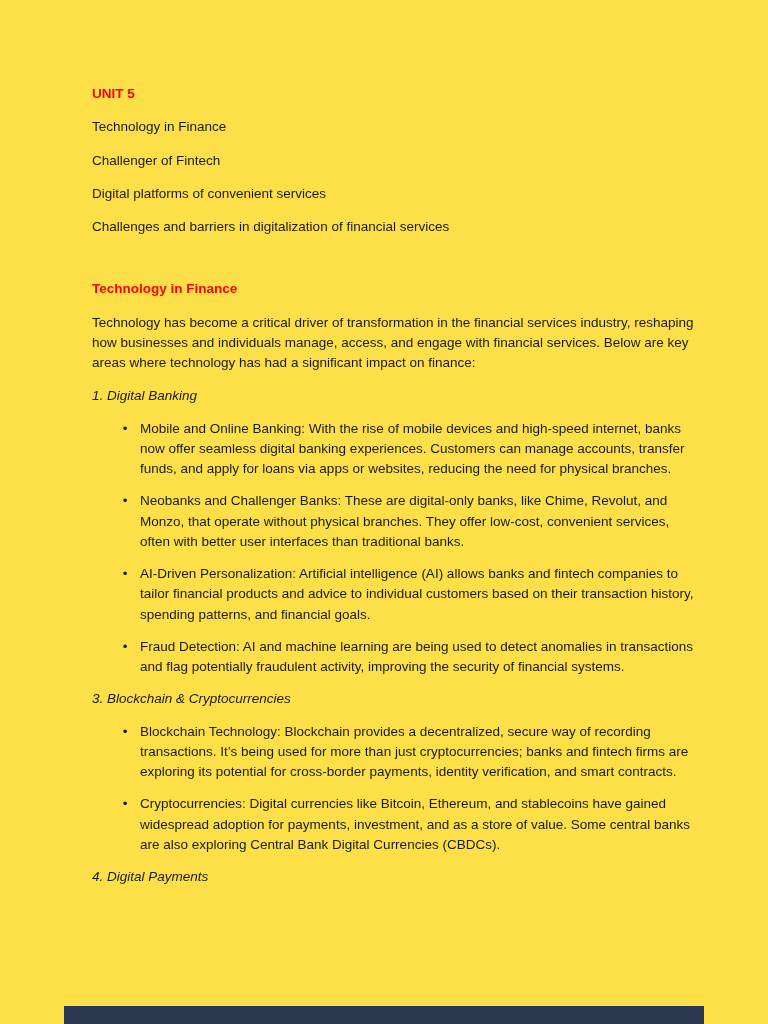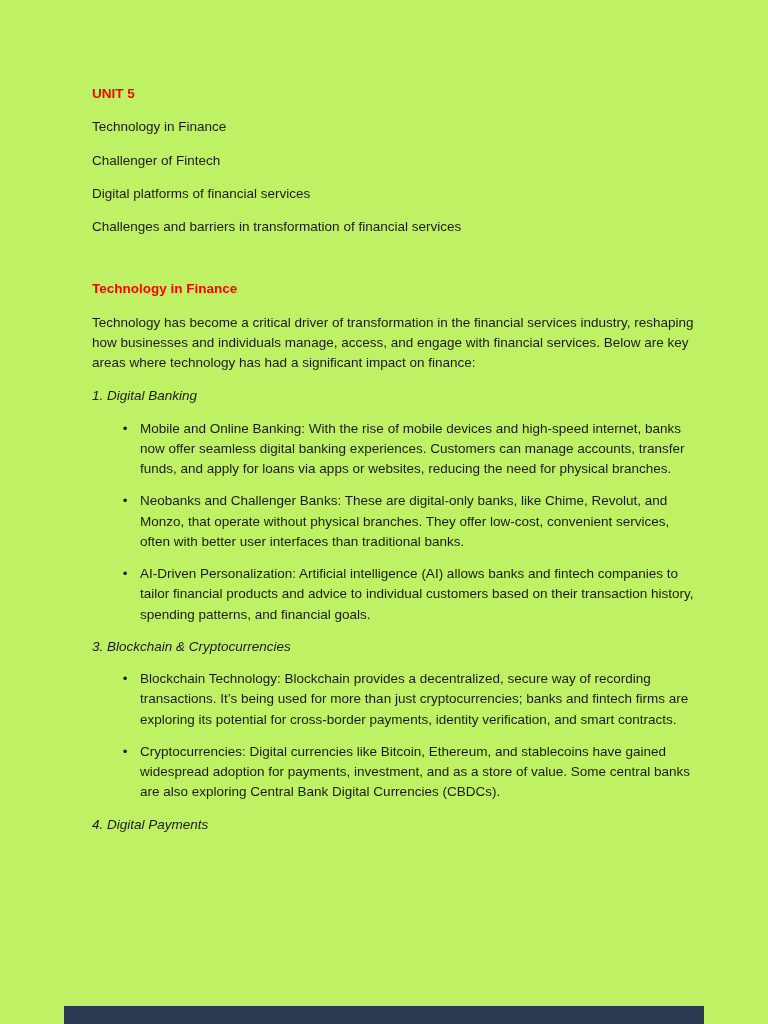--- a/index.html
+++ b/index.html
@@ -15,21 +15,21 @@
   }
   .viewer{position:absolute;inset:0;}
   .corner-block{
     position:absolute;left:64px;top:8px;width:15px;height:15px;
     background:var(--chrome-navy,#2a3950);
   }
   .bottom-bar{
     position:absolute;left:64px;right:64px;bottom:0;height:18px;
     background:var(--chrome-navy,#2a3950);
   }
-  .page{position:absolute;inset:0;background:#bef264;}
+  .page{position:absolute;inset:0;background:#fde047;}
   .content{
     padding:84px 70px 0 92px;
     font-size:13.5px;
     line-height:1.5;
   }
   .content p{margin:0 0 13px 0;}
   .heading{font-weight:bold;}
   .red{color:var(--accent-red,#ff0000);}
   .section-title{margin-top:42px !important;}
   .toc-line{margin-bottom:13.5px;}
@@ -58,22 +58,22 @@
 
   <div class="corner-block"></div>
 
   <div class="page">
     <div class="content">
 
       <p class="heading red">UNIT 5</p>
 
       <p class="toc-line">Technology in Finance</p>
       <p class="toc-line">Challenger of Fintech</p>
-      <p class="toc-line">Digital platforms of financial services</p>
-      <p class="toc-line">Challenges and barriers in transformation of financial services</p>
+      <p class="toc-line">Digital platforms of convenient services</p>
+      <p class="toc-line">Challenges and barriers in digitalization of financial services</p>
 
       <p class="heading red section-title">Technology in Finance</p>
 
       <p>Technology has become a critical driver of transformation in the financial services industry, reshaping how businesses and individuals manage, access, and engage with financial services. Below are key areas where technology has had a significant impact on finance:</p>
 
       <p class="num-heading">1. Digital Banking</p>
       <ul class="bullets">
         <li>
           <span class="marker"></span>
           <span>Mobile and Online Banking: With the rise of mobile devices and high-speed internet, banks now offer seamless digital banking experiences. Customers can manage accounts, transfer funds, and apply for loans via apps or websites, reducing the need for physical branches.</span>
@@ -81,20 +81,24 @@
         <li>
           <span class="marker"></span>
           <span>Neobanks and Challenger Banks: These are digital-only banks, like Chime, Revolut, and Monzo, that operate without physical branches. They offer low-cost, convenient services, often with better user interfaces than traditional banks.</span>
         </li>
       </ul>
 
       <ul class="bullets">
         <li>
           <span class="marker"></span>
           <span>AI-Driven Personalization: Artificial intelligence (AI) allows banks and fintech companies to tailor financial products and advice to individual customers based on their transaction history, spending patterns, and financial goals.</span>
+        </li>
+        <li>
+          <span class="marker"></span>
+          <span>Fraud Detection: AI and machine learning are being used to detect anomalies in transactions and flag potentially fraudulent activity, improving the security of financial systems.</span>
         </li>
       </ul>
 
       <p class="num-heading">3. Blockchain &amp; Cryptocurrencies</p>
       <ul class="bullets">
         <li>
           <span class="marker"></span>
           <span>Blockchain Technology: Blockchain provides a decentralized, secure way of recording transactions. It’s being used for more than just cryptocurrencies; banks and fintech firms are exploring its potential for cross-border payments, identity verification, and smart contracts.</span>
         </li>
         <li>

